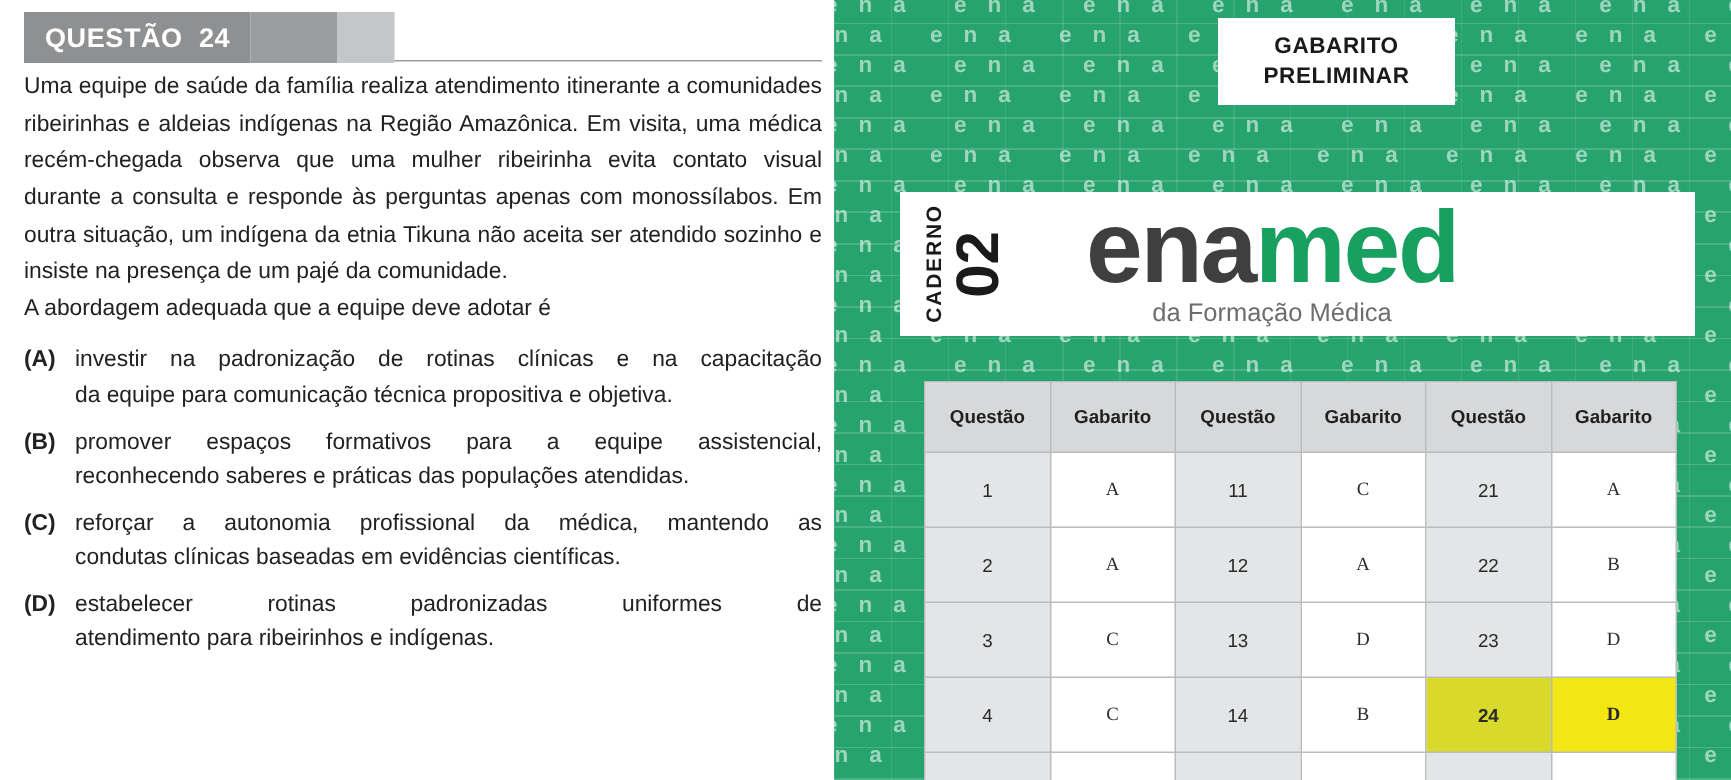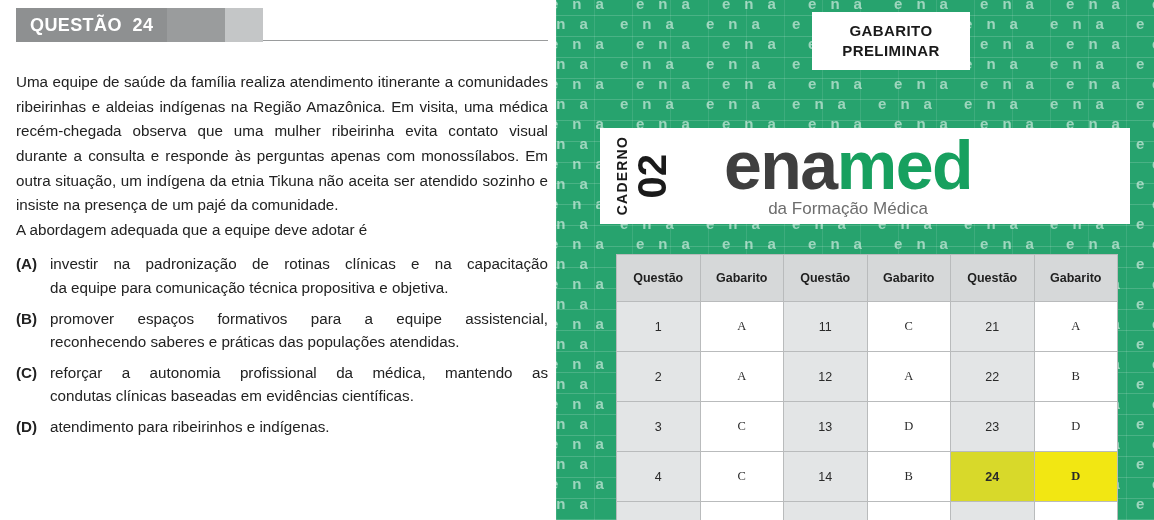--- a/index.html
+++ b/index.html
@@ -55,21 +55,21 @@
     background: #c4c6c7;
   }
   .q-header-rule {
     flex: 1;
     border-bottom: 1px solid #9a9c9d;
     align-self: flex-end;
     height: 1px;
     margin-bottom: 1px;
   }
   .q-body {
-    margin-top: 28px;
+    margin-top: 4px;
     font-size: 15.2px;
     line-height: 1.62;
     color: #222;
     text-align: justify;
     text-justify: inter-word;
   }
   .q-prompt {
     font-size: 15.2px;
     line-height: 1.62;
     color: #222;
@@ -294,20 +294,21 @@
         <div class="alt-letter">(C)</div>
         <div class="alt-text">
           <span style="display:block;text-align:justify;text-align-last:justify;">reforçar a autonomia profissional da médica, mantendo as</span>
           <span style="display:block;">condutas clínicas baseadas em evidências científicas.</span>
         </div>
       </div>
 
       <div class="alt">
         <div class="alt-letter">(D)</div>
         <div class="alt-text">
+          <span style="display:block;text-align:justify;text-align-last:justify;">estabelecer rotinas padronizadas uniformes de</span>
           <span style="display:block;">atendimento para ribeirinhos e indígenas.</span>
         </div>
       </div>
 
     </div>
   </div>
 
   <div class="key-panel">
     <div class="key-bg" id="wm-bg">
         <div class="wm-row" style="top: -4px; left: -6px;">ena ena ena ena ena ena ena ena ena ena ena ena ena ena ena ena ena ena ena ena ena ena </div>

